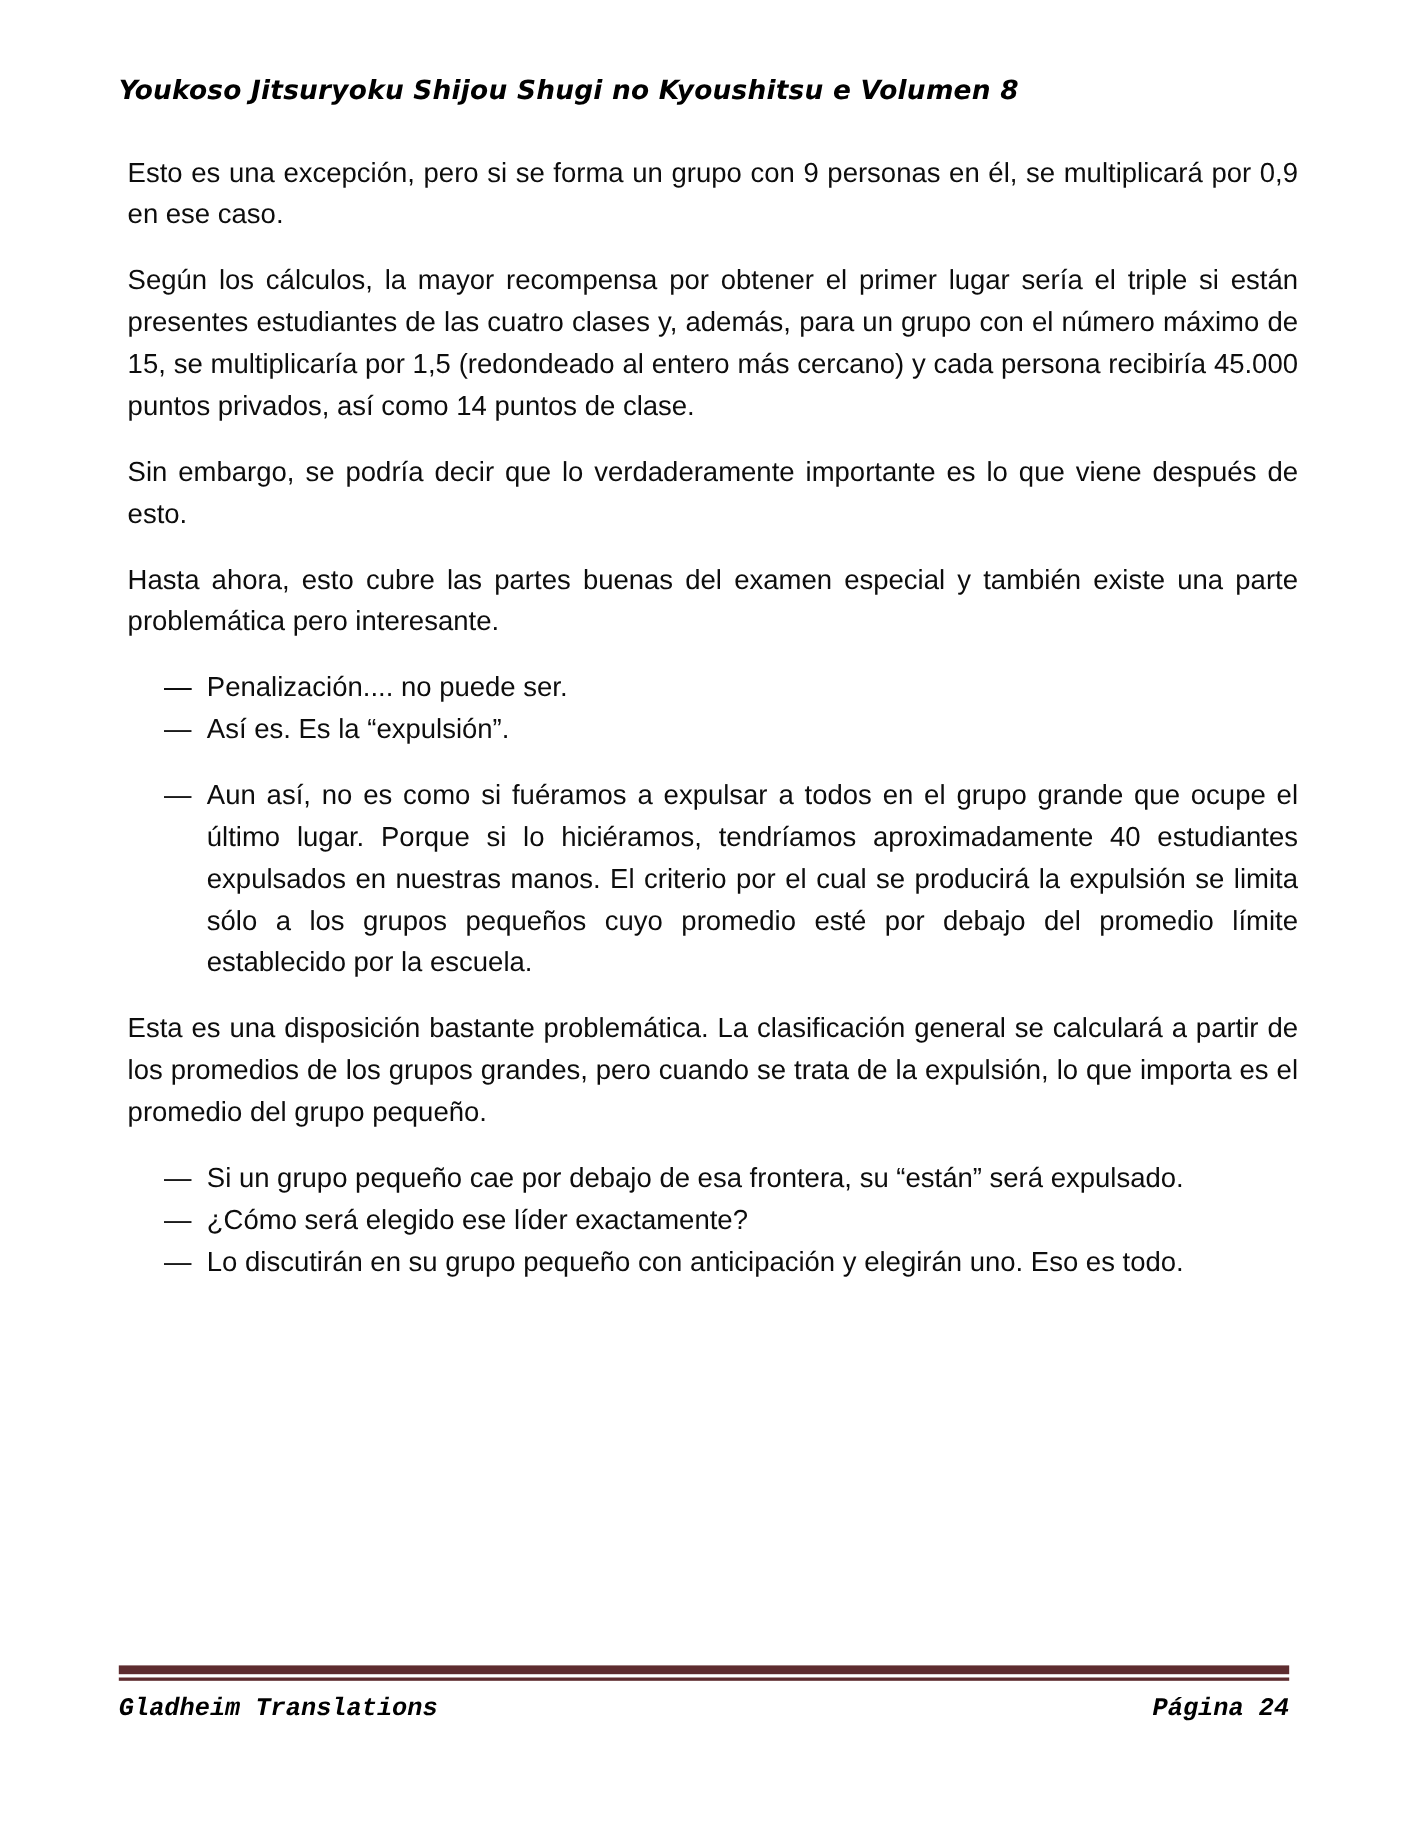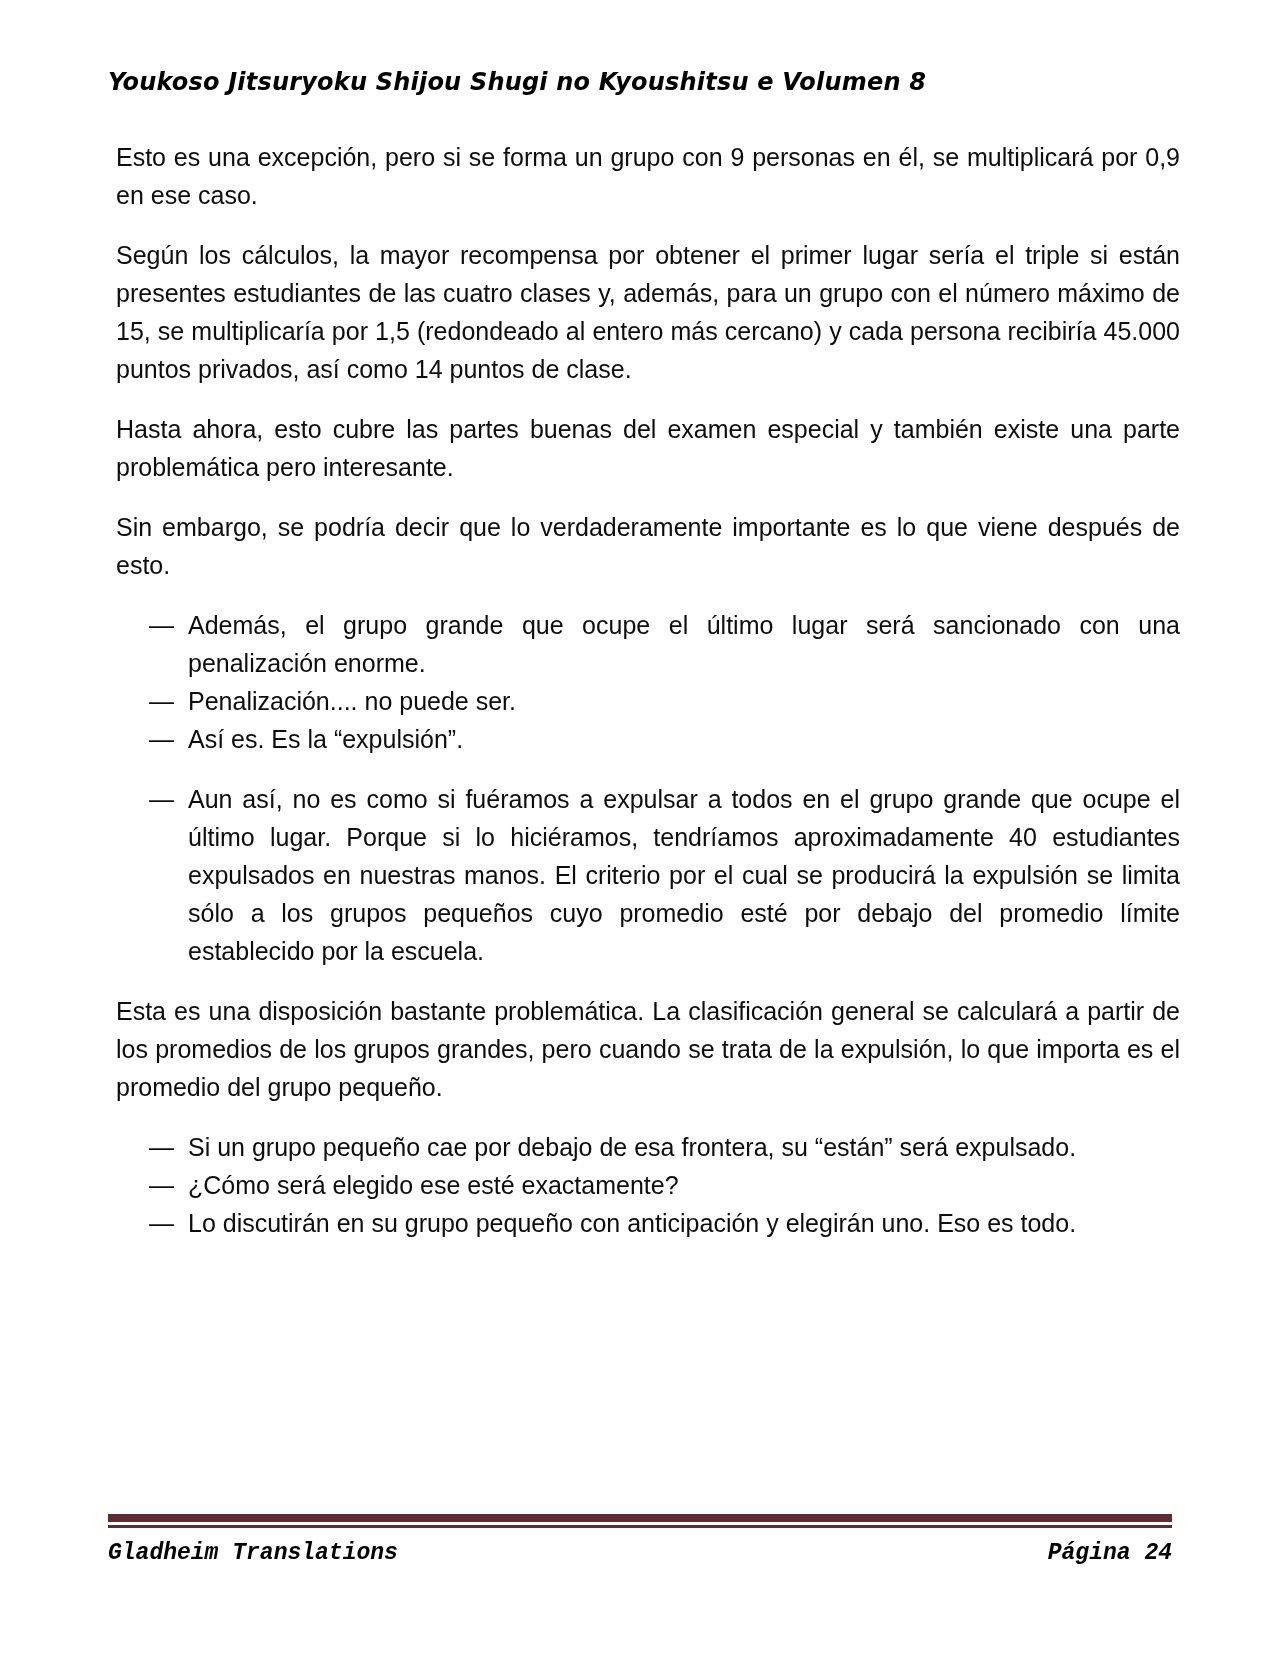--- a/index.html
+++ b/index.html
@@ -85,34 +85,34 @@
 </head>
 <body>
 
 <div class="page" style="background: rgb(255, 255, 255);">
 
   <div class="header-title">Youkoso Jitsuryoku Shijou Shugi no Kyoushitsu e Volumen 8</div>
 
   <div class="content" style="color: rgb(13, 13, 13);">
       <p class="para">Esto es una excepción, pero si se forma un grupo con 9 personas en él, se multiplicará por 0,9 en ese caso.</p>
       <p class="para">Según los cálculos, la mayor recompensa por obtener el primer lugar sería el triple si están presentes estudiantes de las cuatro clases y, además, para un grupo con el número máximo de 15, se multiplicaría por 1,5 (redondeado al entero más cercano) y cada persona recibiría 45.000 puntos privados, así como 14 puntos de clase.</p>
+      <p class="para">Sin embargo, se podría decir que lo verdaderamente importante es lo que viene después de esto.</p>
       <p class="para">Hasta ahora, esto cubre las partes buenas del examen especial y también existe una parte problemática pero interesante.</p>
-      <p class="para">Sin embargo, se podría decir que lo verdaderamente importante es lo que viene después de esto.</p>
       <div class="dialogue-group">
-        <div class="dialogue-item"><span class="dash">—</span><span>Además, el grupo grande que ocupe el último lugar será sancionado con una penalización enorme.</span></div>
+        <div class="dialogue-item"><span class="dash">—</span></div>
         <div class="dialogue-item"><span class="dash">—</span><span>Penalización.... no puede ser.</span></div>
         <div class="dialogue-item"><span class="dash">—</span><span>Así es. Es la “expulsión”.</span></div>
       </div>
       <div class="dialogue-group">
         <div class="dialogue-item"><span class="dash">—</span><span>Aun así, no es como si fuéramos a expulsar a todos en el grupo grande que ocupe el último lugar. Porque si lo hiciéramos, tendríamos aproximadamente 40 estudiantes expulsados en nuestras manos. El criterio por el cual se producirá la expulsión se limita sólo a los grupos pequeños cuyo promedio esté por debajo del promedio límite establecido por la escuela.</span></div>
       </div>
       <p class="para">Esta es una disposición bastante problemática. La clasificación general se calculará a partir de los promedios de los grupos grandes, pero cuando se trata de la expulsión, lo que importa es el promedio del grupo pequeño.</p>
       <div class="dialogue-group">
         <div class="dialogue-item"><span class="dash">—</span><span>Si un grupo pequeño cae por debajo de esa frontera, su “están” será expulsado.</span></div>
-        <div class="dialogue-item"><span class="dash">—</span><span>¿Cómo será elegido ese esté exactamente?</span></div>
+        <div class="dialogue-item"><span class="dash">—</span><span>¿Cómo será elegido ese líder exactamente?</span></div>
         <div class="dialogue-item"><span class="dash">—</span><span>Lo discutirán en su grupo pequeño con anticipación y elegirán uno. Eso es todo.</span></div>
       </div>
     </div>
 
   <div class="footer-rule">
     <div class="rule-thick" style="background: rgb(94, 44, 47);"></div>
     <div class="rule-gap"></div>
     <div class="rule-thin" style="background: rgb(94, 44, 47);"></div>
   </div>
 

